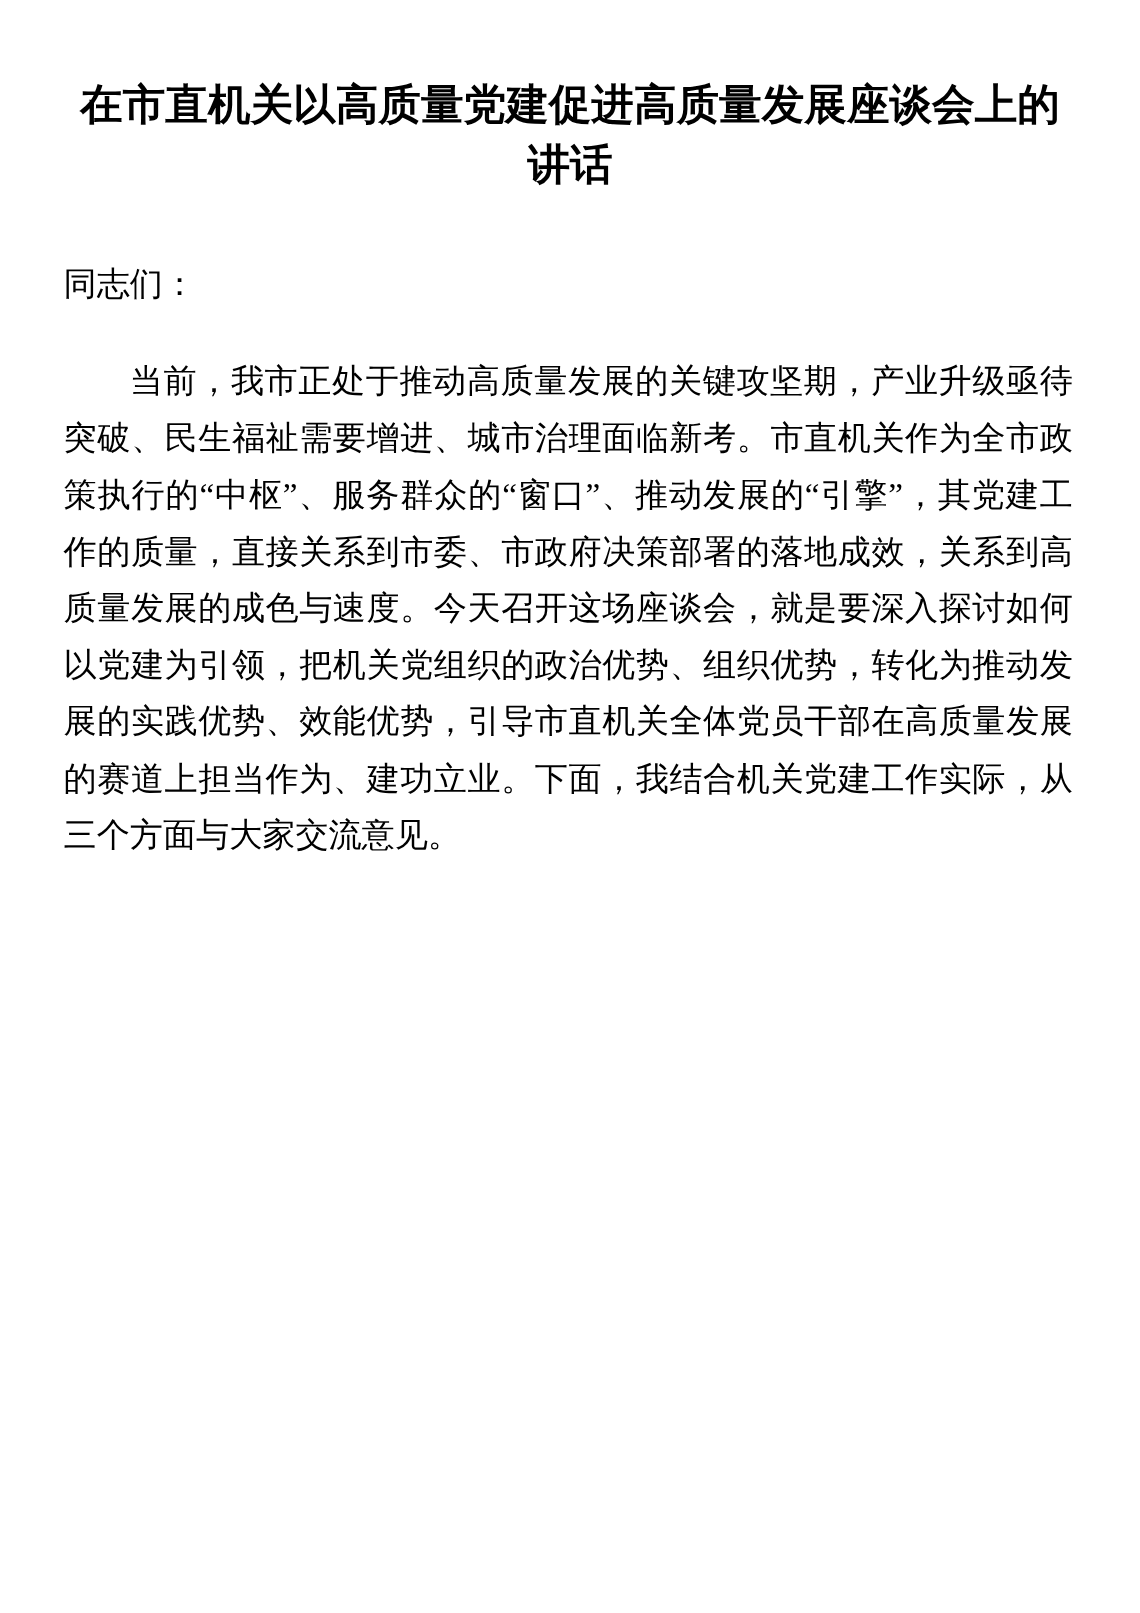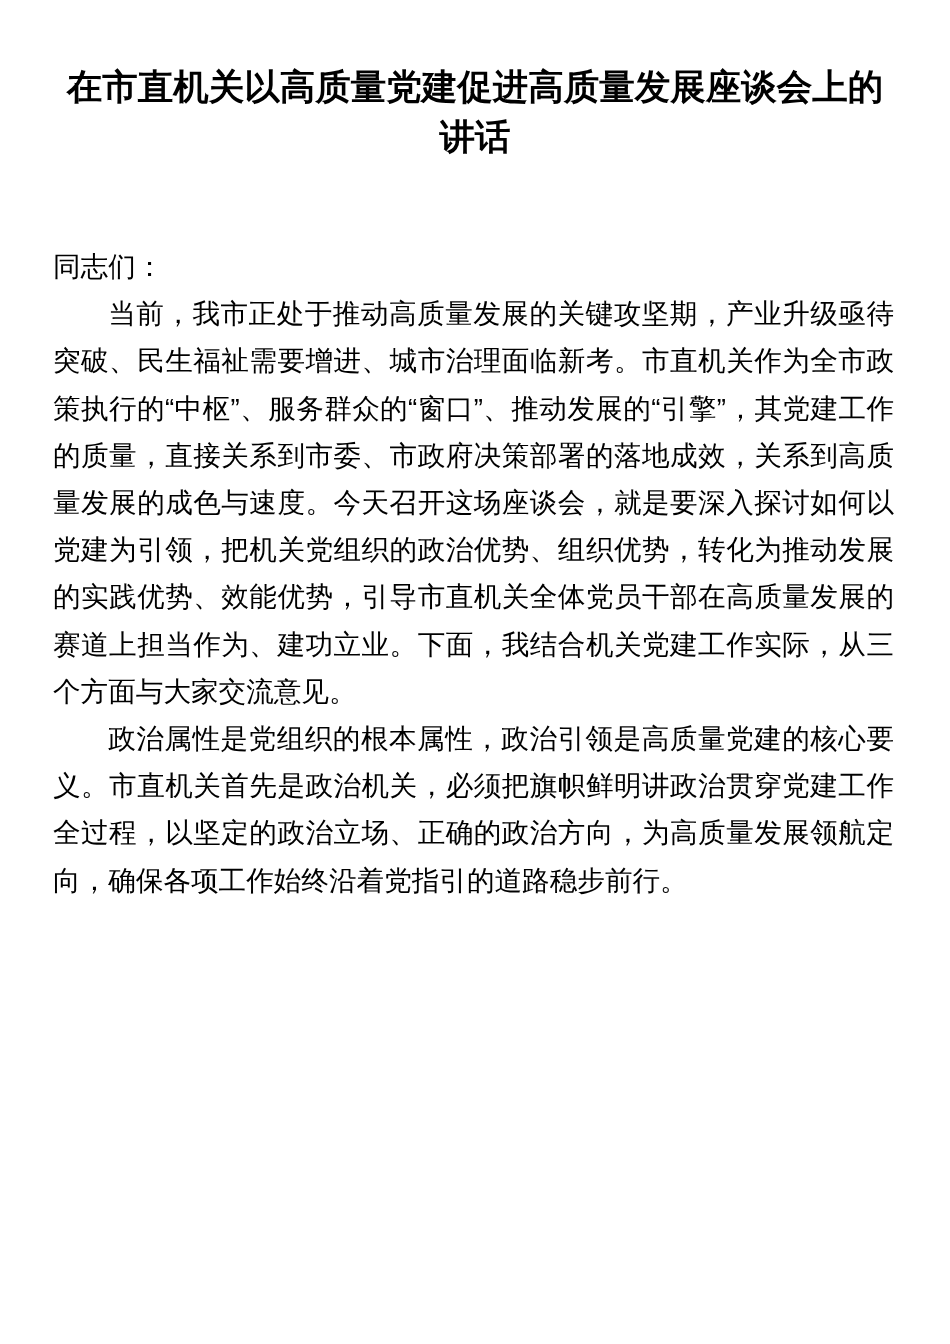--- a/index.html
+++ b/index.html
@@ -6,21 +6,21 @@
     margin: 0;
     padding: 0;
     background: #ffffff;
   }
   .page {
     position: relative;
     width: 926px;
     height: 1344px;
     background: #ffffff;
     overflow: hidden;
-    font-family: Liberation Sans, sans-serif;
+    font-family: Liberation Serif, serif;
     color: #000000;
   }
   .doc-title {
     position: absolute;
     left: 55px;
     top: 62px;
     width: 840px;
     text-align: center;
     font-size: 35.5px;
     line-height: 50px;
@@ -40,42 +40,41 @@
     line-height: 47.2px;
     text-align: justify;
     text-justify: inter-character;
     text-align-last: left;
     letter-spacing: 0px;
     color: #000000;
     word-break: break-all;
   }
   p.indent {
     text-indent: 2em;
+    margin-top: 34px;
   }
   p.salutation {
     text-indent: 0;
-    margin-top: 30px;
   }
   b.strong {
     font-weight: bold;
   }
 </style>
 </head>
 <body>
 
 <div class="page">
 
   <div class="doc-title">在市直机关以高质量党建促进高质量发展座谈会上的讲话</div>
 
   <div class="body-block">
 
     <p class="para salutation">同志们：</p>
 
     <p class="para indent">当前，我市正处于推动高质量发展的关键攻坚期，产业升级亟待突破、民生福祉需要增进、城市治理面临新考。市直机关作为全市政策执行的“中枢”、服务群众的“窗口”、推动发展的“引擎”，其党建工作的质量，直接关系到市委、市政府决策部署的落地成效，关系到高质量发展的成色与速度。今天召开这场座谈会，就是要深入探讨如何以党建为引领，把机关党组织的政治优势、组织优势，转化为推动发展的实践优势、效能优势，引导市直机关全体党员干部在高质量发展的赛道上担当作为、建功立业。下面，我结合机关党建工作实际，从三个方面与大家交流意见。</p>
 
 
-    <p class="para indent">政治属性是党组织的根本属性，政治引领是高质量党建的核心要义。市直机关首先是政治机关，必须把旗帜鲜明讲政治贯穿党建工作全过程，以坚定的政治立场、正确的政治方向，为高质量发展领航定向，确保各项工作始终沿着党指引的道路稳步前行。</p>
 
 
 
   </div>
 
 </div>
 
 </body></html>

